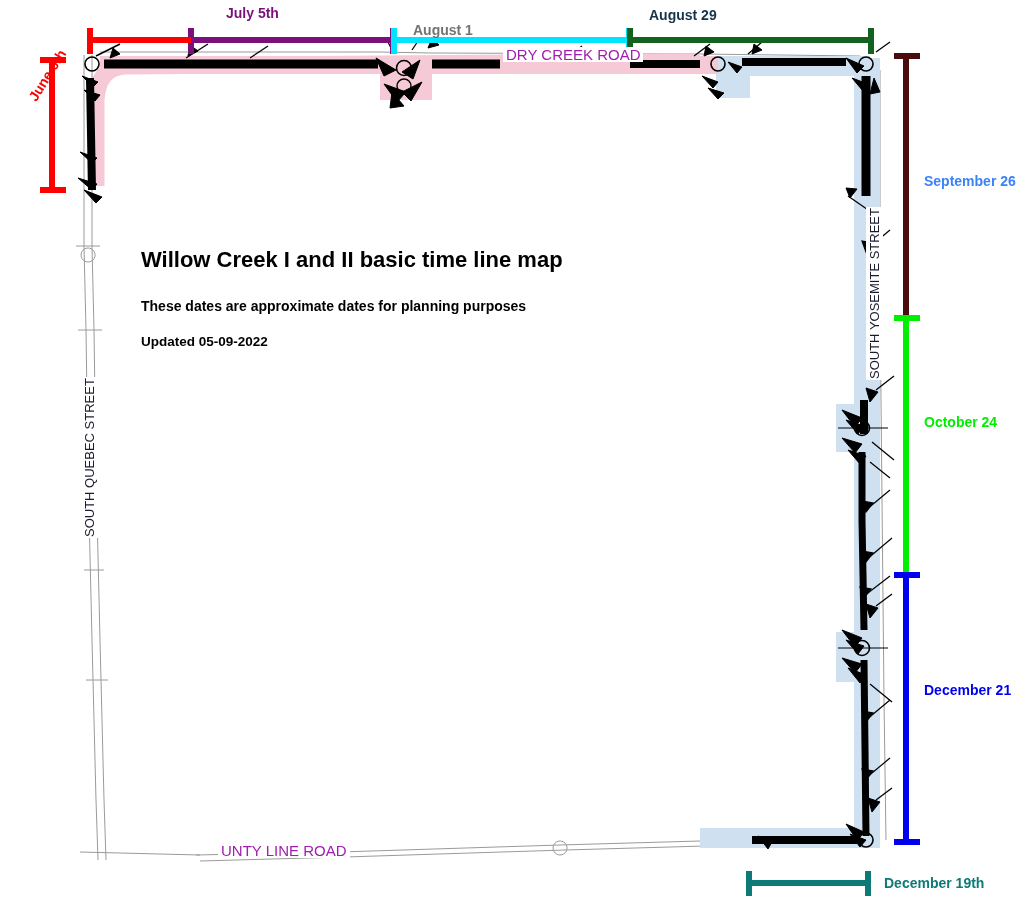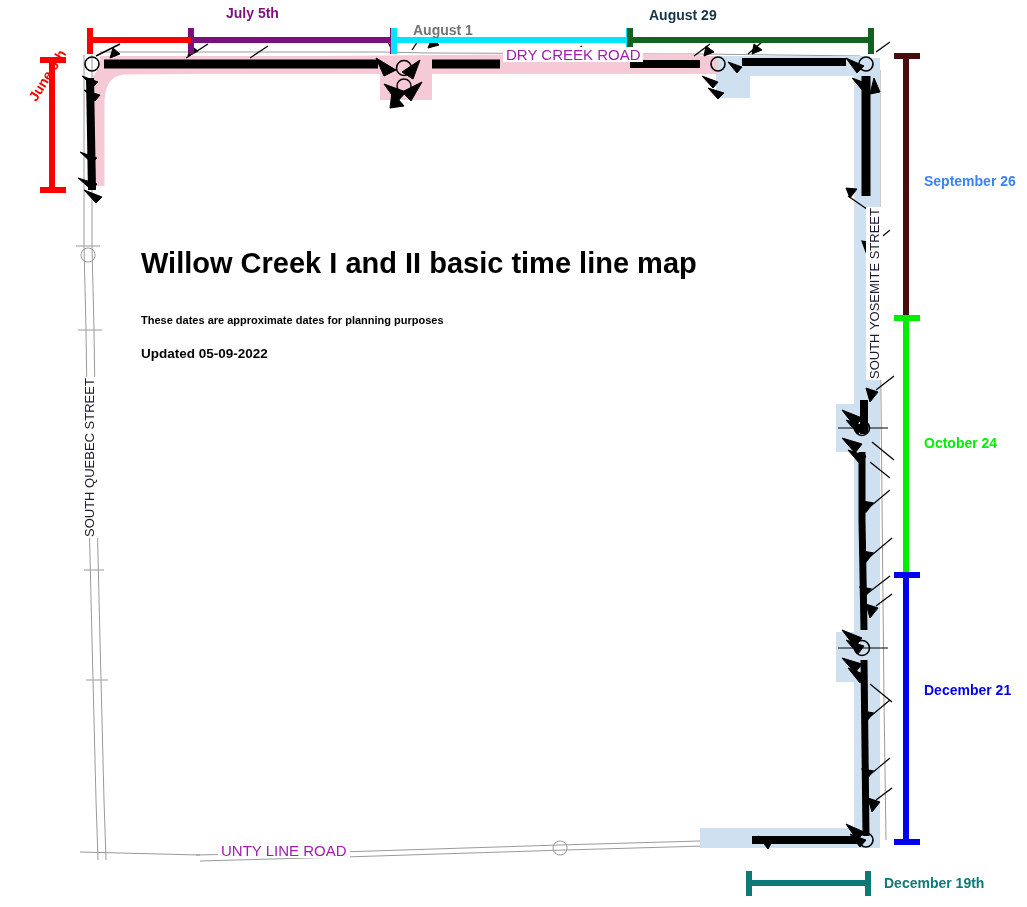--- a/index.html
+++ b/index.html
@@ -31,33 +31,33 @@
     font-weight: bold;
     line-height: 1;
   }
   .title-block {
     position: absolute;
     left: 141px;
     top: 248px;
   }
   .map-title {
     font-family: "Liberation Sans", sans-serif;
-    font-size: 29px;
+    font-size: 22px;
     font-weight: bold;
     color: #000000;
     margin: 0;
     line-height: 1.1;
     white-space: nowrap;
   }
   .map-subtitle {
     font-family: "Liberation Sans", sans-serif;
-    font-size: 11px;
+    font-size: 14px;
     font-weight: bold;
     color: #000000;
-    margin: 34px 0 0 0;
+    margin: 26px 0 0 0;
     white-space: nowrap;
   }
   .map-updated {
     font-family: "Liberation Sans", sans-serif;
     font-size: 13.5px;
     font-weight: bold;
     color: #000000;
     margin: 20px 0 4px 0;
     white-space: nowrap;
   }
@@ -329,21 +329,21 @@
   <div class="txt phase-label rot-diag" style="left:26px; top:96px; color:#ff0000;">June 6th</div>
 
   <div class="txt phase-label" style="left:226px; top:6px; color:#7b0f7b;">July 5th</div>
 
   <div class="txt phase-label" style="left:413px; top:23px; color:#737373;text-align:right;">August 1</div>
 
   <div class="txt phase-label" style="left:649px; top:8px; color:#14344a;">August 29</div>
 
   <div class="txt phase-label" style="left:924px; top:174px; color:#3b82f6;">September 26</div>
 
-  <div class="txt phase-label" style="left:924px; top:436px; color:#00ee00;">October 24</div>
+  <div class="txt phase-label" style="left:924px; top:415px; color:#00ee00;">October 24</div>
 
   <div class="txt phase-label" style="left:924px; top:683px; color:#0000ee;">December 21</div>
 
   <div class="txt phase-label" style="left:884px; top:876px; color:#0d7a77;">December 19th</div>
 
   <div class="txt road-label" style="left:503px; top:47px;">DRY CREEK ROAD</div>
 
   <div class="txt road-label-vert rot-90" style="left:866px; top:380px;">SOUTH YOSEMITE STREET</div>
 
   <div class="txt road-label-vert rot-90" style="left:81px; top:538px;">SOUTH QUEBEC STREET</div>

